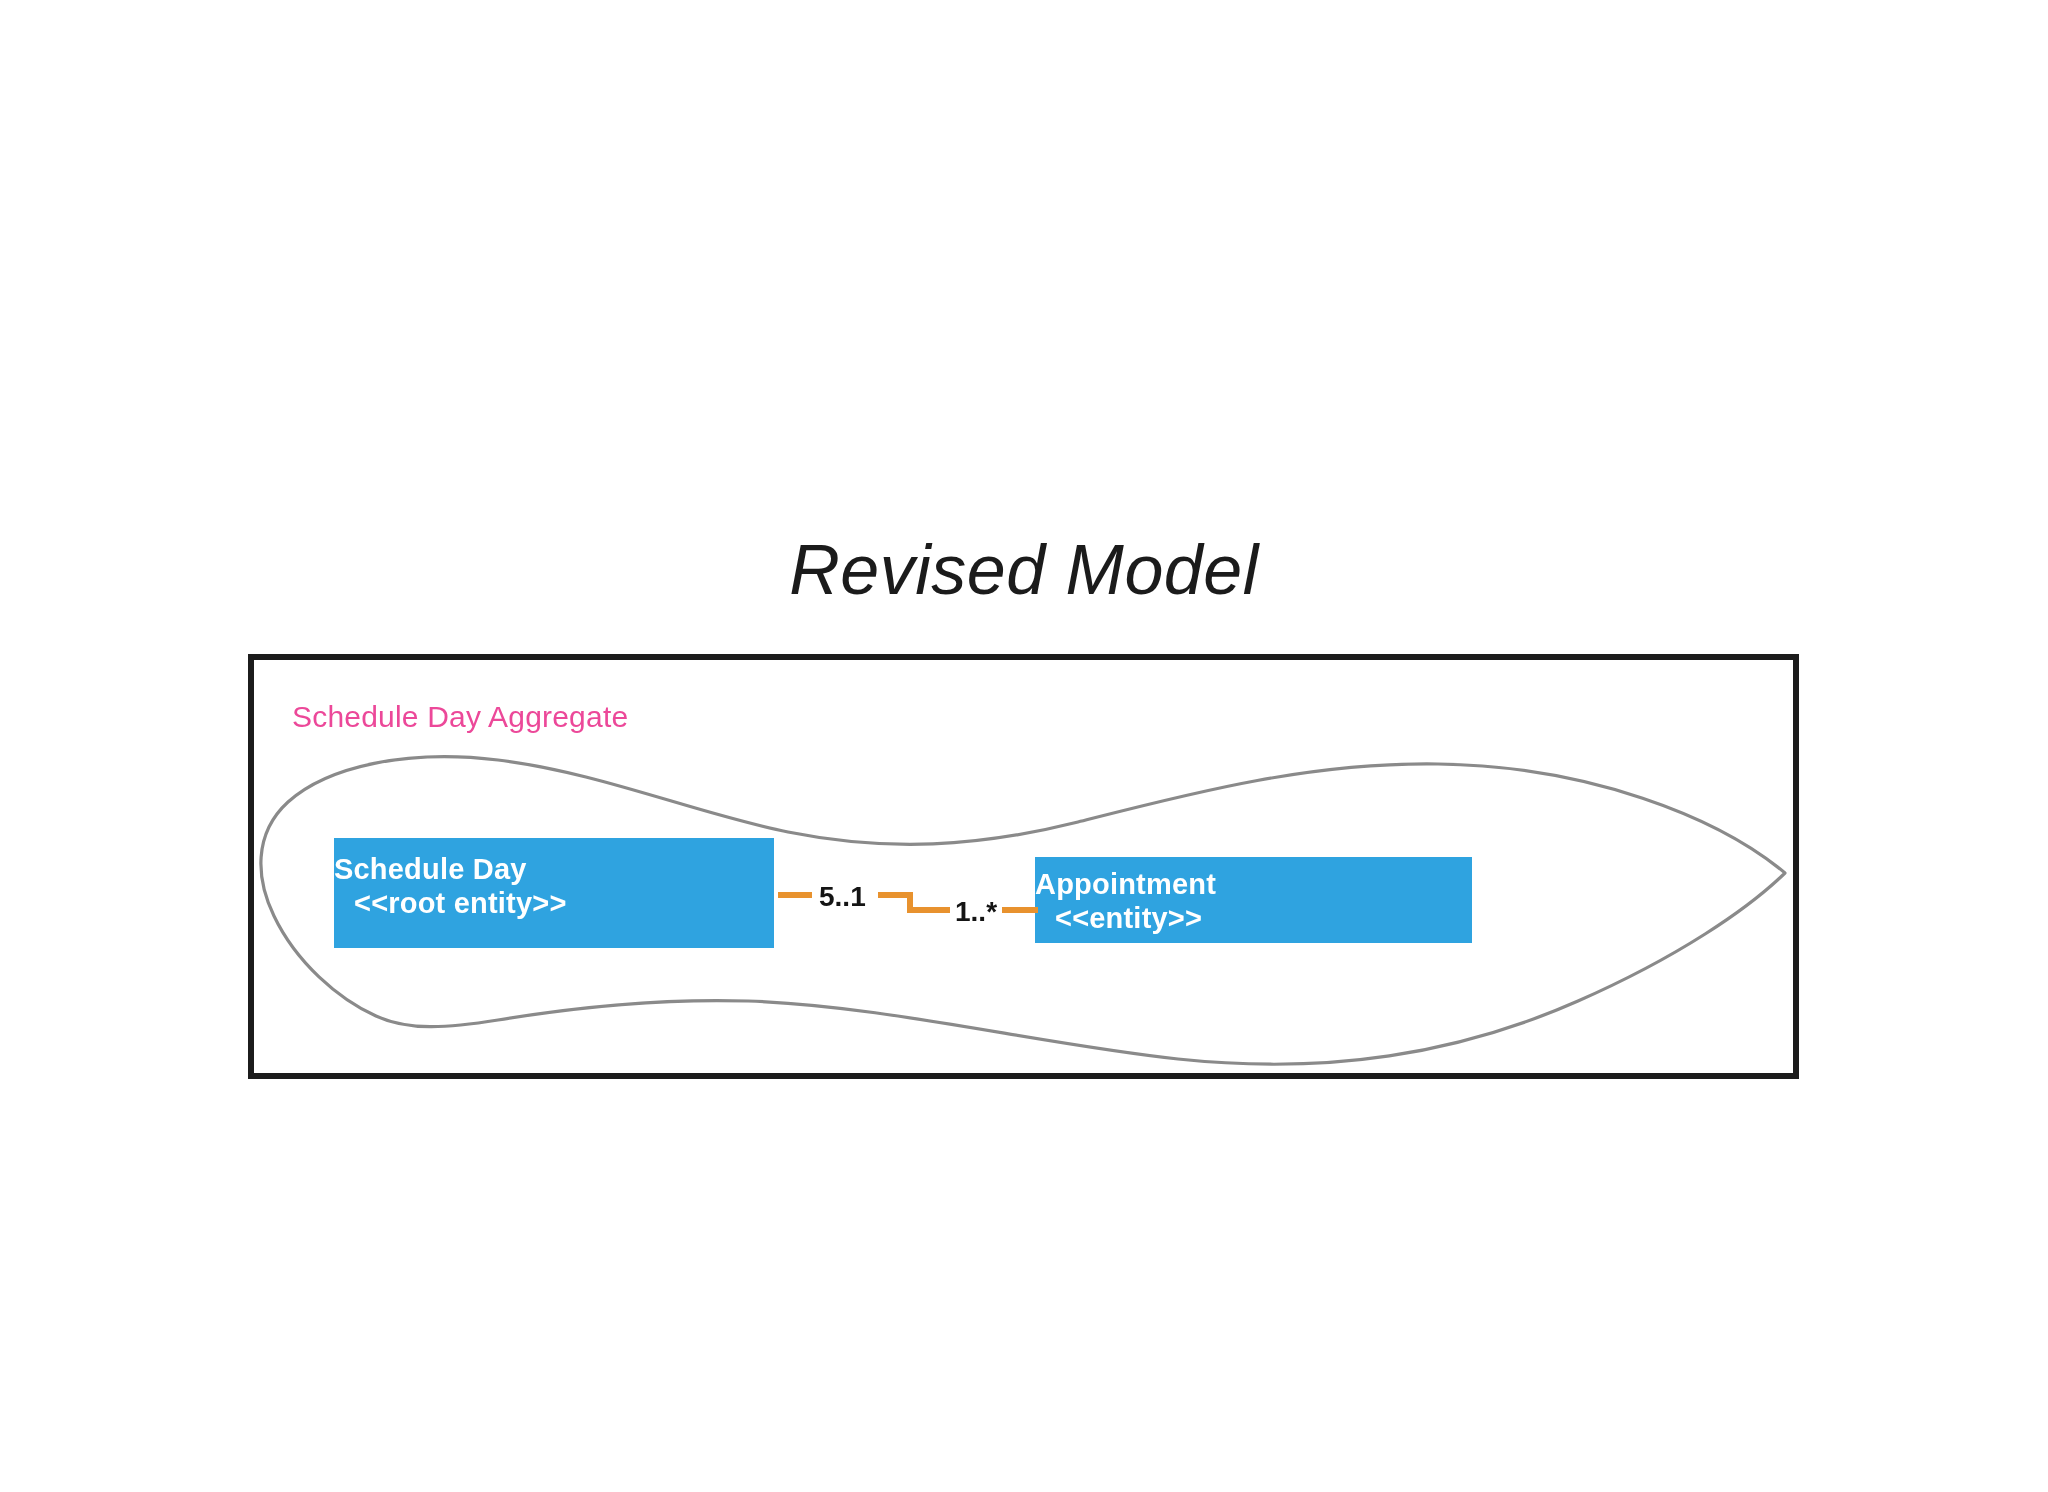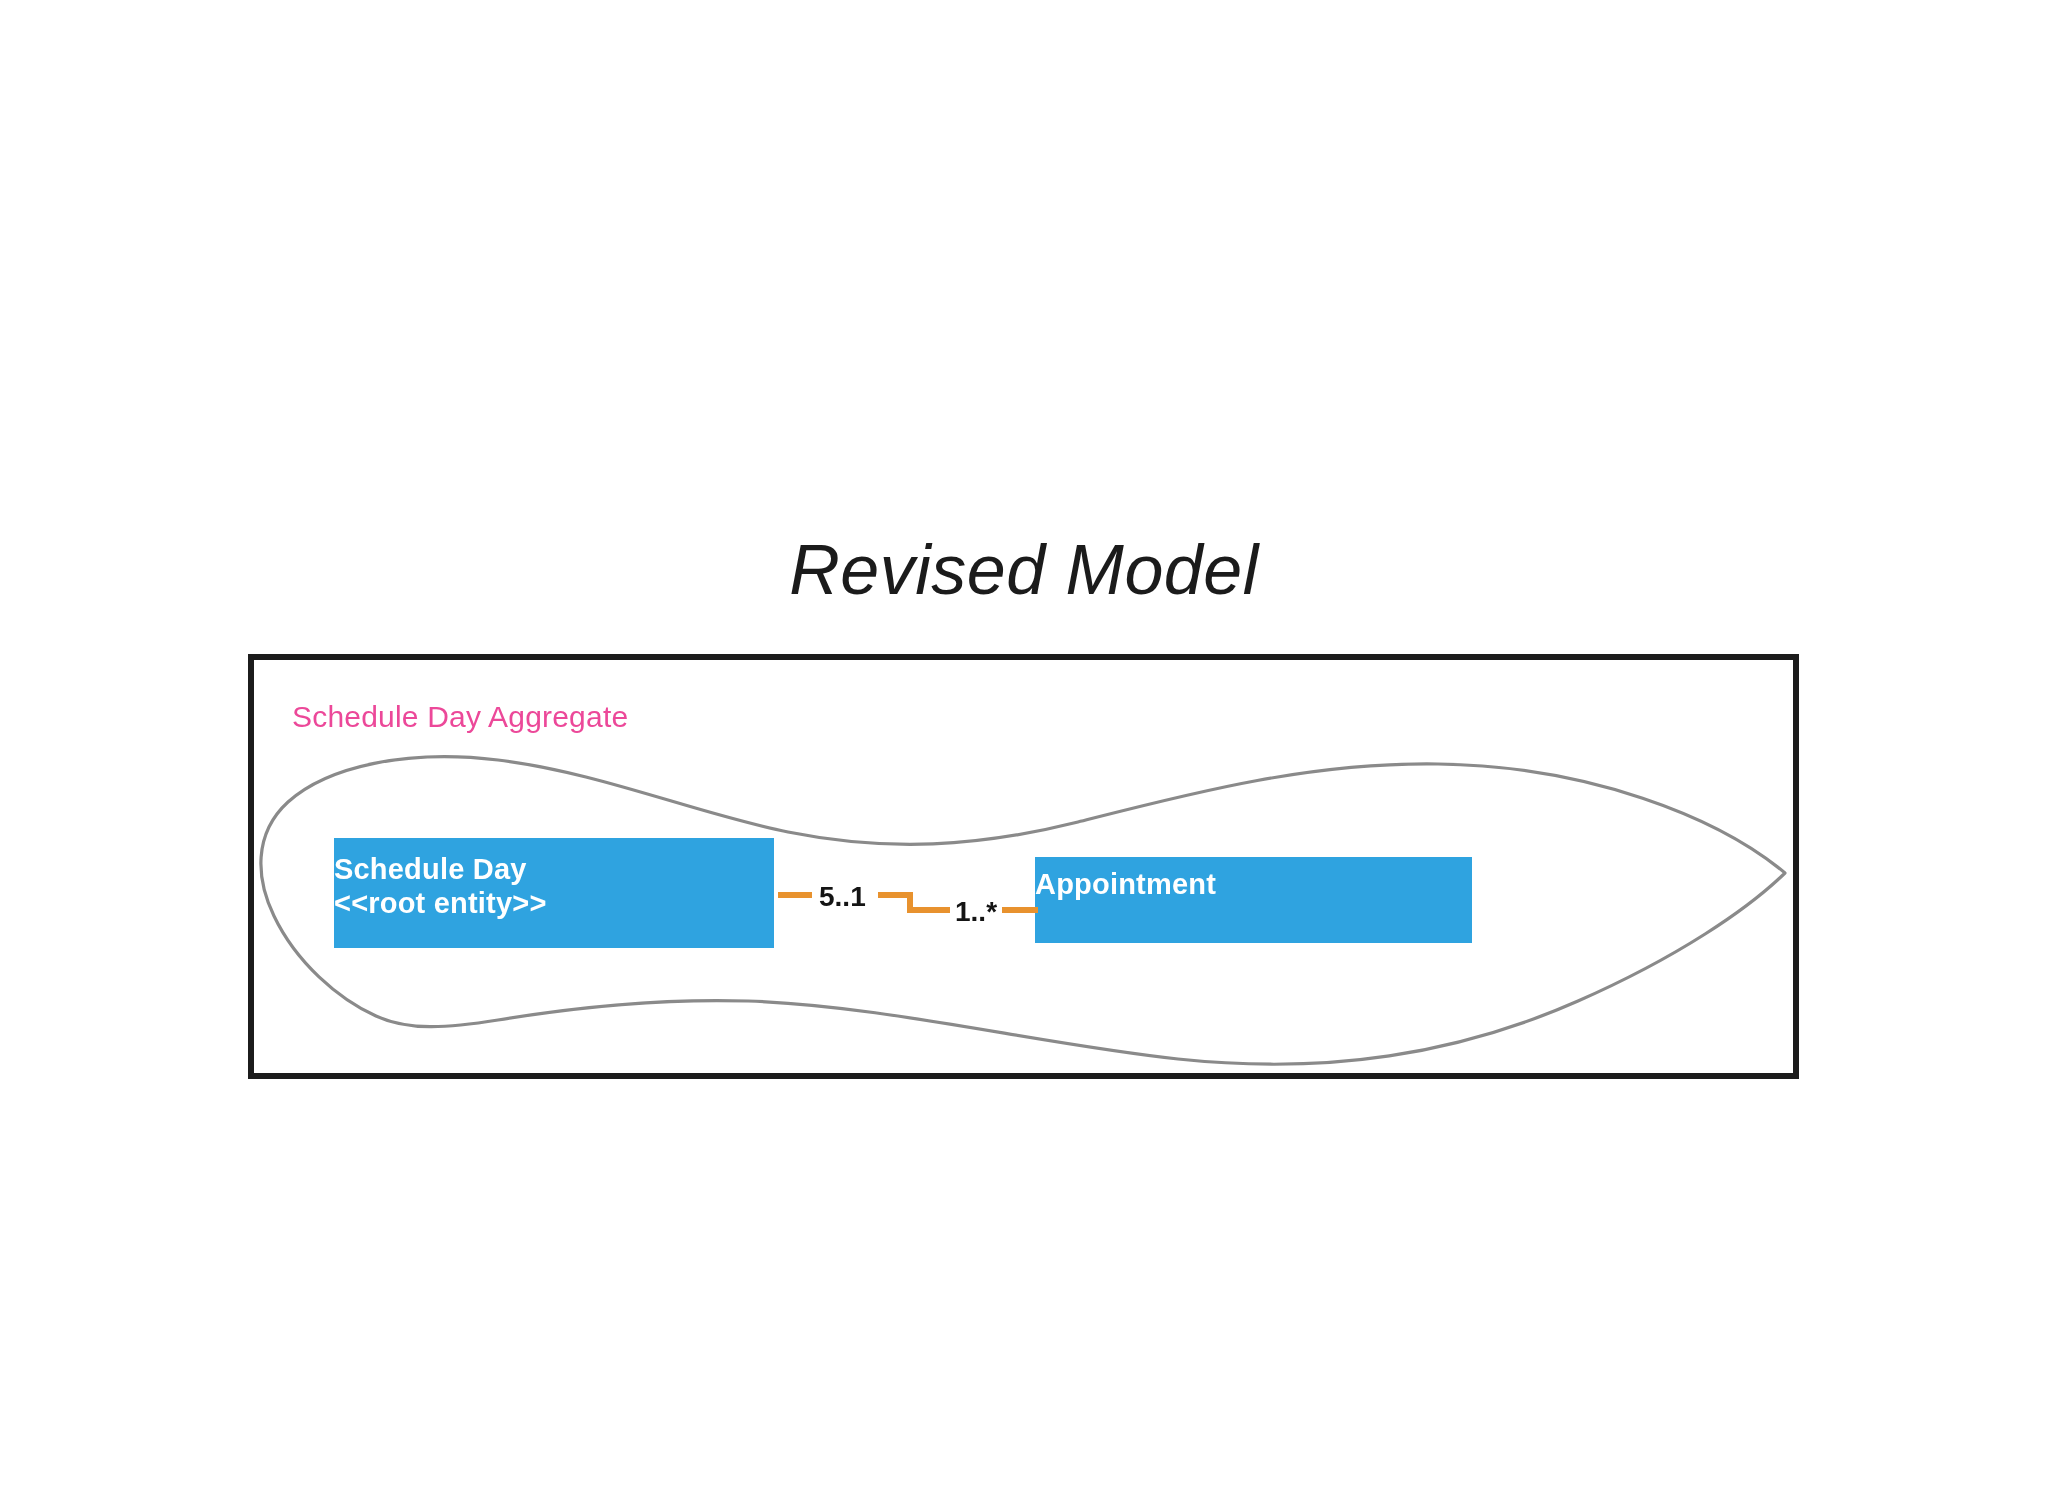--- a/index.html
+++ b/index.html
@@ -84,20 +84,21 @@
     white-space: nowrap;
   }
   .entity-box .entity-stereotype {
     display: block;
     font-family: "Liberation Sans", sans-serif;
     font-weight: bold;
     font-size: 29px;
     line-height: 34px;
     letter-spacing: 0.2px;
     white-space: nowrap;
+    margin-left: 20px;
   }
 
   #entity-schedule-day {
     left: 334px;
     top: 838px;
     width: 440px;
     height: 110px;
     padding-top: 14px;
   }
   #entity-appointment {
@@ -160,20 +161,21 @@
            C 1430 303, 1500 255, 1537 219 Z" fill="none" stroke="#8a8a8a" stroke-width="3.2" stroke-linecap="round" stroke-linejoin="round"></path>
 </svg>
 
 <div class="entity-box" id="entity-schedule-day">
   <span class="entity-name">Schedule Day</span>
   <span class="entity-stereotype">&lt;&lt;root entity&gt;&gt;</span>
 </div>
 
 <div class="entity-box" id="entity-appointment">
   <span class="entity-name">Appointment</span>
+  <span class="entity-stereotype">&lt;&lt;entity&gt;&gt;</span>
 </div>
 
 <svg id="association-connector" viewBox="0 0 280 70" xmlns="http://www.w3.org/2000/svg">
 
   <path d="M 8 33 L 42 33" stroke="#E8922E" stroke-width="6" fill="none"></path>
 
   <path d="M 108 33 L 140 33 L 140 48 L 180 48" stroke="#E8922E" stroke-width="6" fill="none"></path>
 
   <path d="M 232 48 L 268 48" stroke="#E8922E" stroke-width="6" fill="none"></path>
 </svg>

